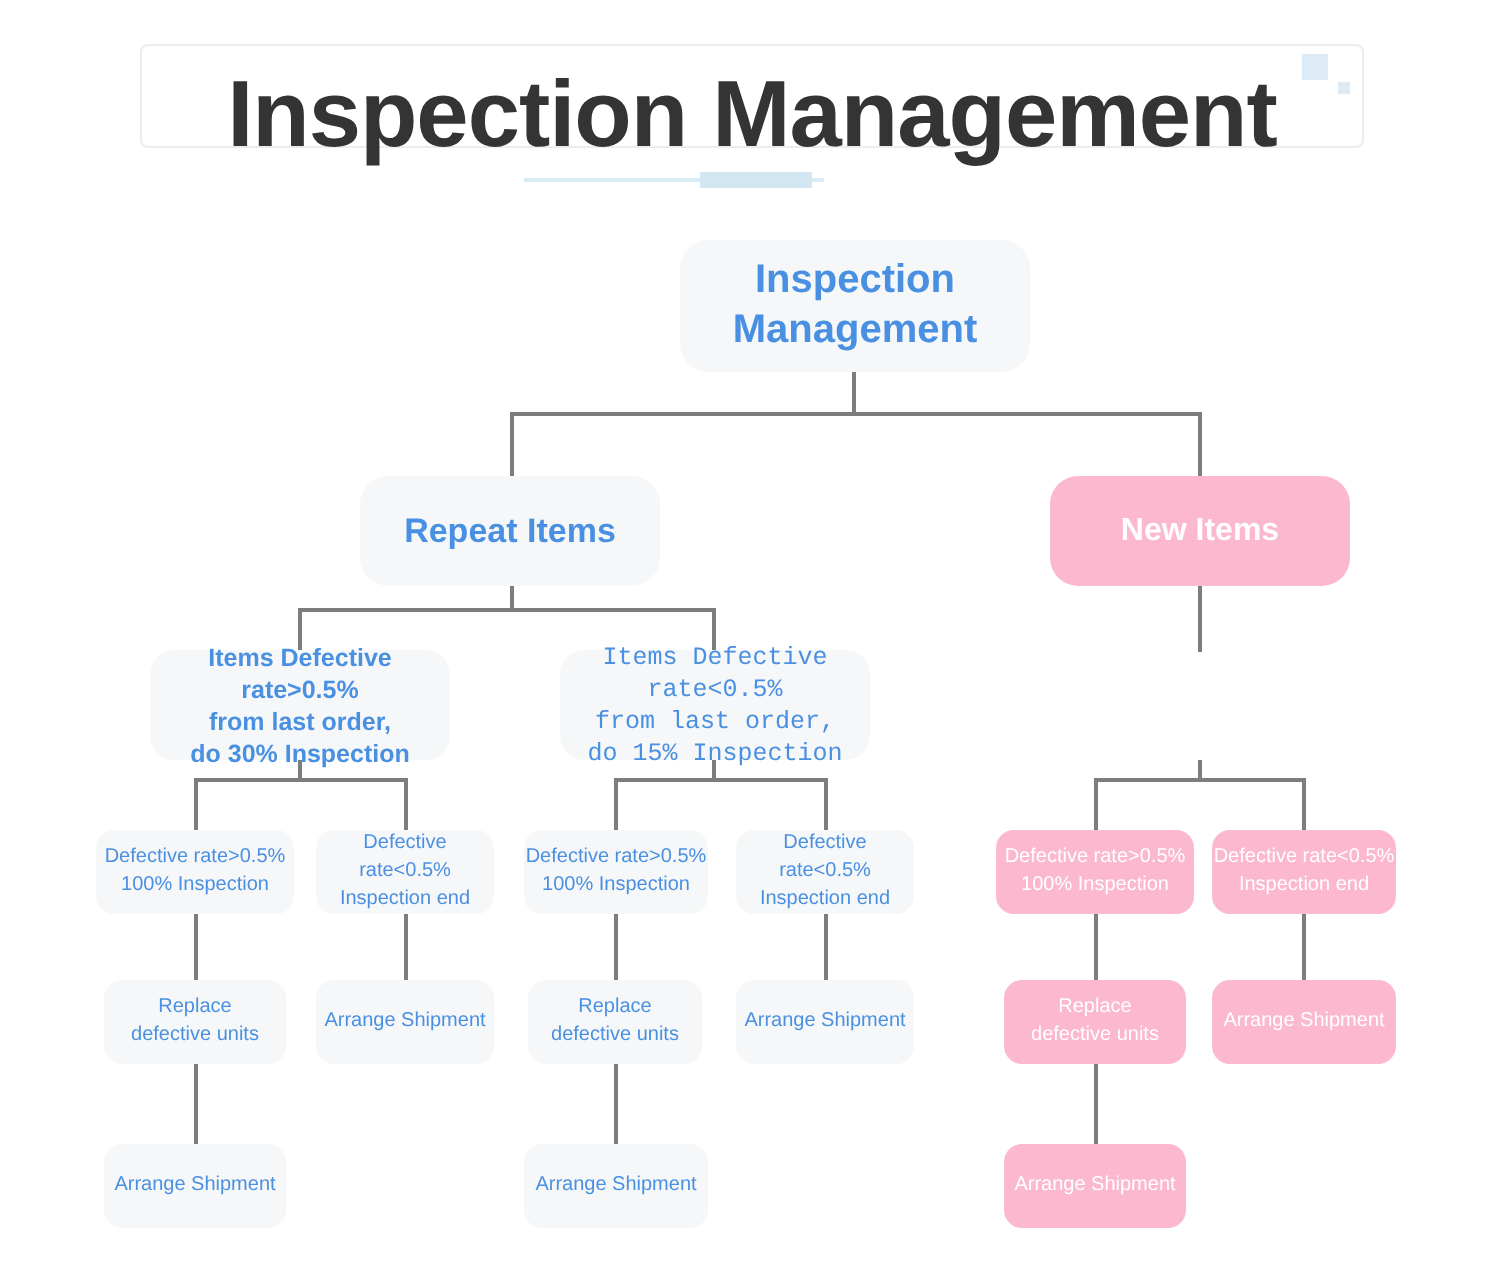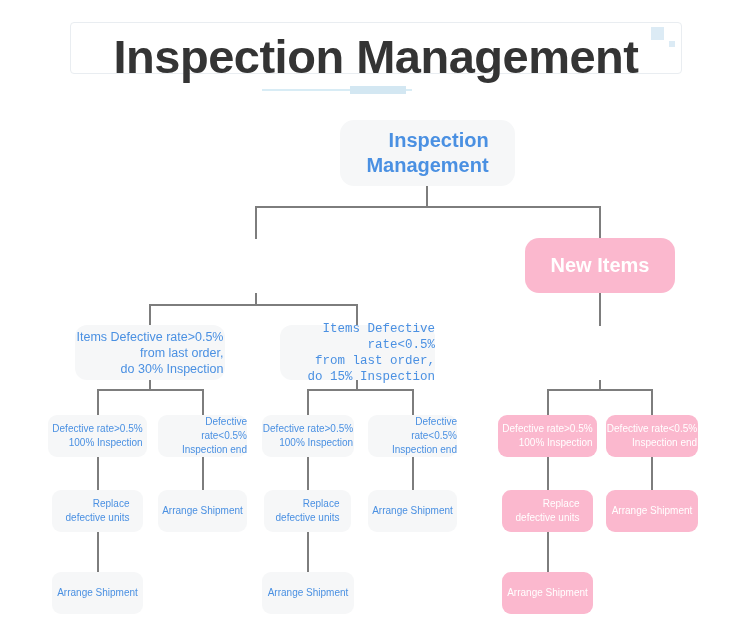--- a/index.html
+++ b/index.html
@@ -88,21 +88,21 @@
   .conn.v { width: 2px; }
   .conn.h { height: 2px; }
 
   
   .node {
     position: absolute;
     box-sizing: border-box;
     display: flex;
     align-items: center;
     justify-content: center;
-    text-align: right;
+    text-align: center;
     border-radius: 10px;
     white-space: pre-line;
   }
   .node.blue {
     background: #f6f7f8;
     color: #4a90e2;
   }
   .node.pink {
     background: #fbb8ce;
     color: #ffffff;
@@ -114,28 +114,28 @@
     font-size: 20px; font-weight: bold; line-height: 25px;
   }
   .n-repeat {
     left: 180px; top: 238px; width: 150px; height: 55px;
     border-radius: 14px;
     font-size: 17px; font-weight: bold;
   }
   .n-new {
     left: 525px; top: 238px; width: 150px; height: 55px;
     border-radius: 14px;
-    font-size: 20px; font-weight: bold;
+    font-size: 16px; font-weight: bold;
   }
 
   .lvl3 {
     top: 325px; height: 55px;
     font-size: 12.5px; line-height: 16px; border-radius: 12px;
   }
-  .n-l3a { left: 75px;  width: 150px; }
+  .n-l3a { left: 75px;  width: 150px; font-weight: bold; }
   .n-l3b { left: 280px; width: 155px; font-family: Liberation Mono, monospace; }
   .n-l3p { left: 525px; width: 150px; height: 55px; font-size: 13px; }
 
   .lvl4 {
     top: 415px; height: 42px;
     font-size: 10px; line-height: 14px; border-radius: 9px;
   }
   .n-l4a { left: 48px;  width: 99px; }
   .n-l4b { left: 158px; width: 89px; }
   .n-l4c { left: 262px; width: 92px; }
@@ -208,20 +208,21 @@
   <div class="conn v" style="left:547px; top:457px; height:34px;"></div>
   <div class="conn v" style="left:651px; top:457px; height:34px;"></div>
 
   <div class="conn v" style="left:97px;  top:532px; height:41px;"></div>
   <div class="conn v" style="left:307px; top:532px; height:41px;"></div>
   <div class="conn v" style="left:547px; top:532px; height:41px;"></div>
 
   <div class="node blue n-root">Inspection
 Management</div>
 
+  <div class="node blue n-repeat">Repeat Items</div>
 
   <div class="node pink n-new">New Items</div>
 
   <div class="node blue lvl3 n-l3a">Items Defective rate&gt;0.5%
 from last order,
 do 30% Inspection</div>
   <div class="node blue lvl3 n-l3b">Items Defective rate&lt;0.5%
 from last order,
 do 15% Inspection</div>
 

